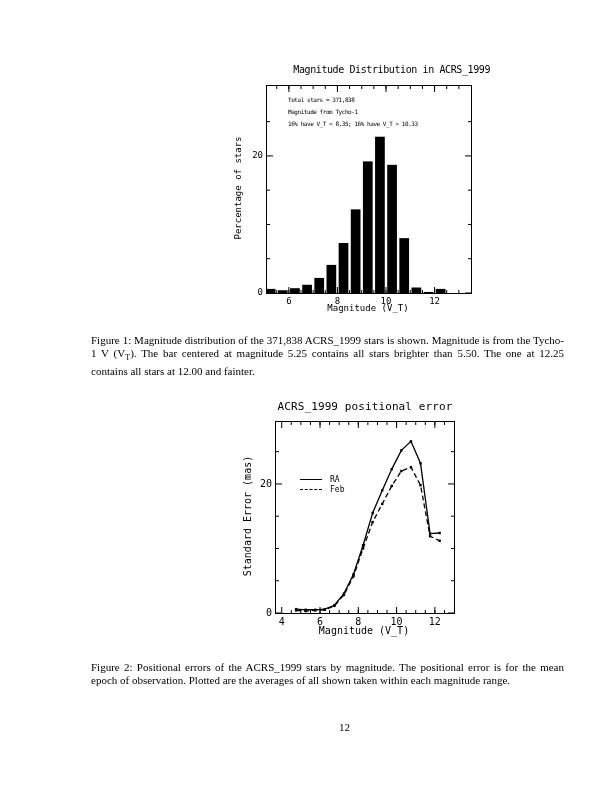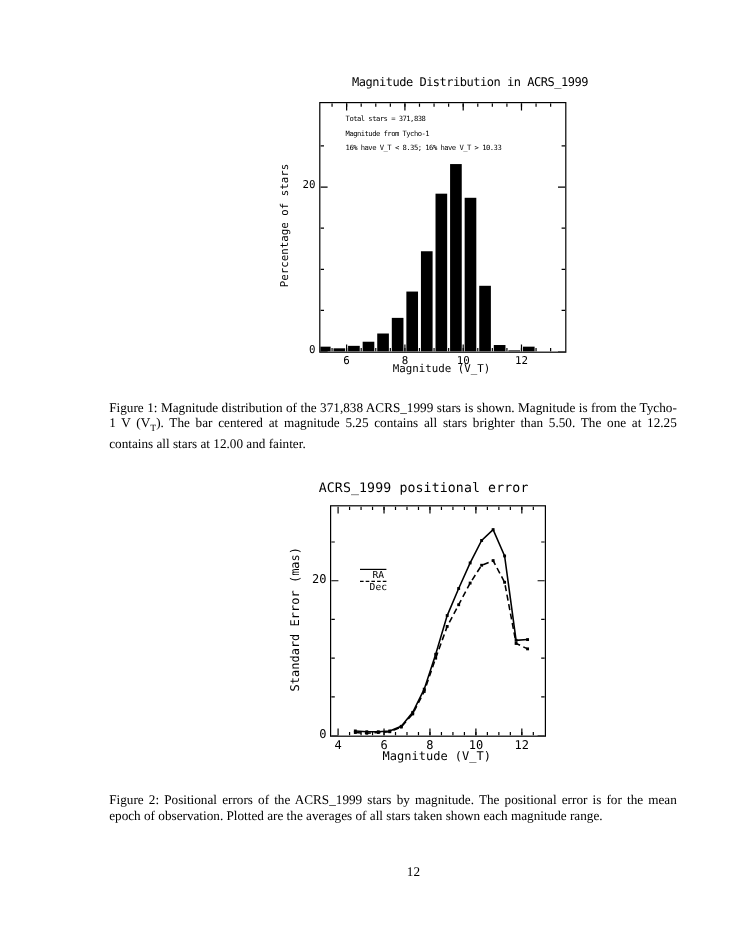--- a/index.html
+++ b/index.html
@@ -17,33 +17,33 @@
   #frame1 svg{position:absolute;left:0;top:0;display:block;}
   .annot{position:absolute;left:21px;font-size:6px;letter-spacing:-0.45px;white-space:nowrap;
          font-family:"DejaVu Sans Mono",monospace;}
   #ann0{top:10px;} #ann1{top:22px;} #ann2{top:34px;}
   #fig1-ylabel{left:238px;top:188px;transform:translate(-50%,-50%) rotate(-90deg);
                font-size:9px;white-space:nowrap;}
   #fig1-xlabel{left:266px;top:303px;width:204px;text-align:center;font-size:9px;}
   #frame1 .xt{font-size:9px;} #frame1 .yt{font-size:9px;}
 
   
-  #fig2-title{left:244px;top:400px;width:218px;text-align:center;font-size:11px;letter-spacing:0.1px;}
+  #fig2-title{left:256px;top:400px;width:218px;text-align:center;font-size:11px;letter-spacing:0.1px;}
   #frame2{left:275px;top:421px;width:178px;height:191px;border:1px solid #000;}
   #frame2 svg{position:absolute;left:0;top:0;display:block;}
   #fig2-ylabel{left:247px;top:516px;transform:translate(-50%,-50%) rotate(-90deg);
                font-size:10px;white-space:nowrap;}
   #fig2-xlabel{left:275px;top:625px;width:178px;text-align:center;font-size:10px;}
   #frame2 .xt{font-size:10px;} #frame2 .yt{font-size:10px;}
 
   .xt{position:absolute;width:24px;text-align:center;font-family:"DejaVu Sans Mono",monospace;}
   .yt{position:absolute;left:-28px;width:24px;text-align:right;font-family:"DejaVu Sans Mono",monospace;}
 
   #legend{position:absolute;left:24px;top:52px;}
-  .legend-row{display:flex;align-items:center;height:10px;flex-direction:column;}
+  .legend-row{display:flex;align-items:center;height:10px;}
   .legend-line{display:inline-block;width:22px;height:0;border-top:1.3px solid #000;}
   .legend-line.dashed{border-top-style:dashed;}
   .legend-label{margin-left:8px;font-size:8px;font-family:"DejaVu Sans Mono",monospace;}
 
   
   .caption{position:absolute;left:91px;width:473px;font-size:11px;line-height:13.3px;
            text-align:justify;margin:0;}
   #cap1{top:334px;} #cap2{top:661px;}
   sub{font-size:8px;}
   #pageno{left:108px;top:721px;width:473px;text-align:center;font-size:11px;}
@@ -237,29 +237,29 @@
       <rect x="152.8752688172043" y="113.01283783783784" width="2.4" height="2.4" fill="#000"></rect>
       <rect x="162.44516129032257" y="117.52972972972974" width="2.4" height="2.4" fill="#000"></rect>
     </svg>
   <div id="legend">
     <div class="legend-row">
       <span class="legend-line"></span>
       <span class="legend-label">RA</span>
     </div>
     <div class="legend-row">
       <span class="legend-line dashed"></span>
-      <span class="legend-label">Dec</span>
+      <span class="legend-label">Feb</span>
     </div>
   </div>
 <span class="xt" style="left: -6.25806px; top: 194px;">4</span>
     <span class="xt" style="left: 32.0215px; top: 194px;">6</span>
     <span class="xt" style="left: 70.3011px; top: 194px;">8</span>
     <span class="xt" style="left: 108.581px; top: 194px;">10</span>
     <span class="xt" style="left: 146.86px; top: 194px;">12</span>
     <span class="yt" style="top: 185px;">0</span>
     <span class="yt" style="top: 55.9459px;">20</span>
   </div>
 
 <div class="abs mono nowrap" id="fig2-xlabel">Magnitude (V_T)</div>
 
-<p class="caption" id="cap2">Figure 2: Positional errors of the ACRS_1999 stars by magnitude.  The positional error is for the mean epoch of observation.  Plotted are the averages of all stars taken shown each magnitude range.</p>
+<p class="caption" id="cap2">Figure 2: Positional errors of the ACRS_1999 stars by magnitude.  The positional error is for the mean epoch of observation.  Plotted are the averages of all shown taken within each magnitude range.</p>
 
 <div class="abs" id="pageno">12</div>
 
 </body></html>

